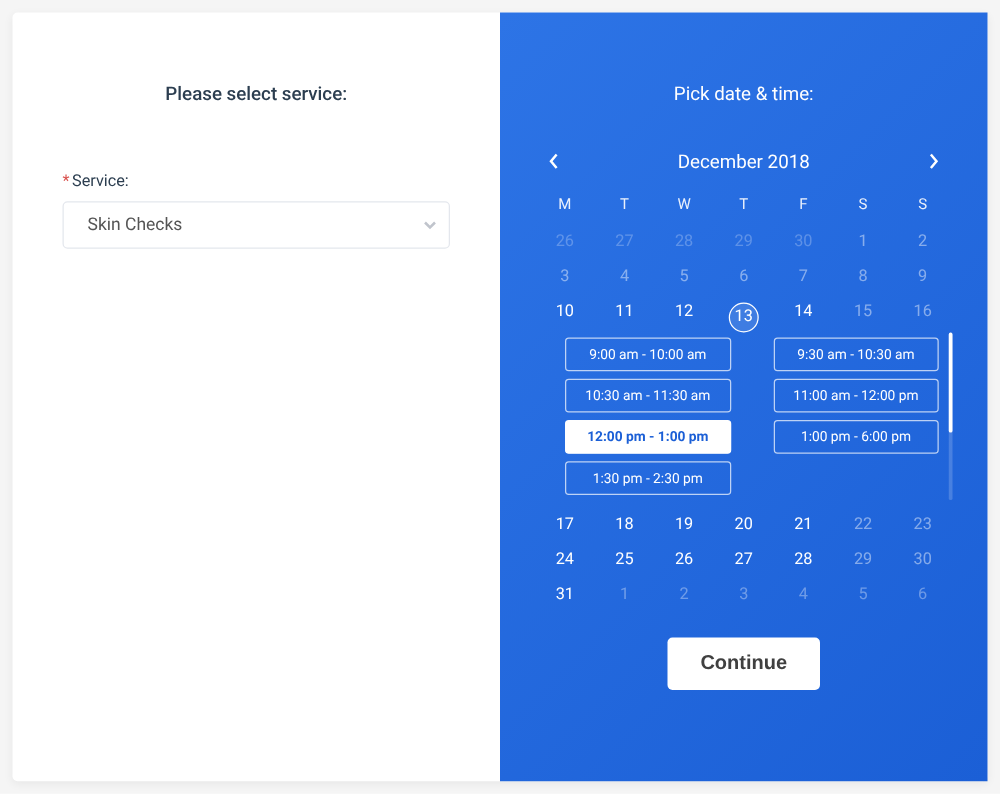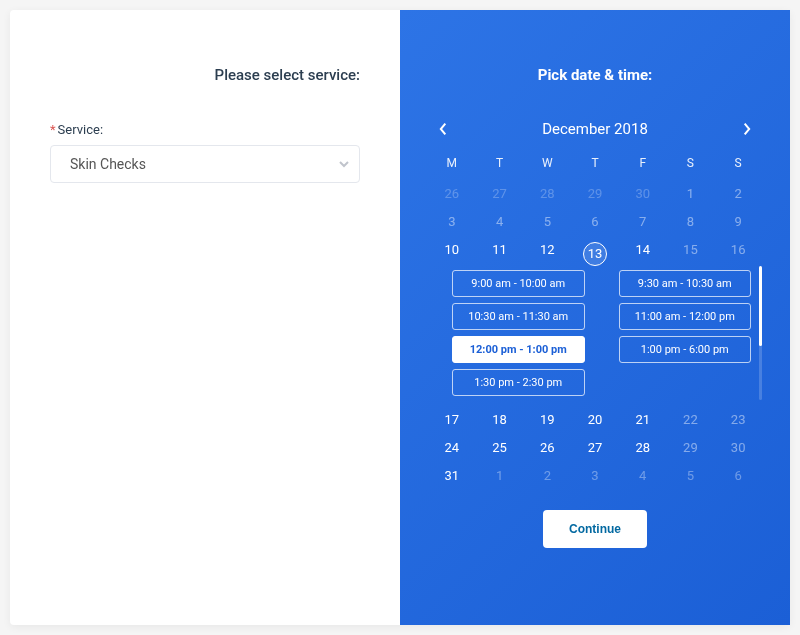--- a/index.html
+++ b/index.html
@@ -17,25 +17,25 @@
   margin: 10px;
   background: #fff;
   border-radius: 4px;
   box-shadow: 0 2px 8px rgba(0,0,0,0.06);
 }
 .left {
   width: 50%;
   padding: 56px 40px 40px 40px;
 }
 .left h3 {
-  text-align: right;
+  text-align: center;
   font-size: 15px;
   font-weight: 500;
   color: #2c3e50;
-  margin-bottom: 38px;
+  margin-bottom: 54px;
 }
 .field-label {
   font-size: 13px;
   color: #2c3e50;
   margin-bottom: 8px;
 }
 .field-label .req { color: #d9534f; margin-right: 2px; }
 .select {
   position: relative;
   border: 1px solid #e4e7ed;
@@ -61,21 +61,21 @@
   background: linear-gradient(135deg, #2d74e6 0%, #1b5fd6 100%);
   color: #fff;
   padding: 56px 28px 24px 28px;
   display: flex;
   flex-direction: column;
   align-items: center;
 }
 .right h3 {
   text-align: center;
   font-size: 15px;
-  font-weight: 700;
+  font-weight: 400;
   margin-bottom: 36px;
 }
 .month-nav {
   display: flex;
   align-items: center;
   justify-content: space-between;
   width: 100%;
   padding: 0 6px 14px 6px;
   gap: 32px;
 }
@@ -168,25 +168,25 @@
   left: 0; right: 0;
   top: 0;
   height: 60%;
   background: #fff;
   border-radius: 2px;
 }
 
 .continue {
   margin-top: 20px;
   background: #fff;
-  color: #0369a1;
+  color: #404040;
   border: none;
   border-radius: 4px;
   padding: 12px 26px;
-  font-size: 12px;
+  font-size: 16px;
   font-weight: 600;
   cursor: pointer;
 }
 </style>
 </head>
 <body>
 
 <div class="container">
   <div class="left">
     <h3>Please select service:</h3>

